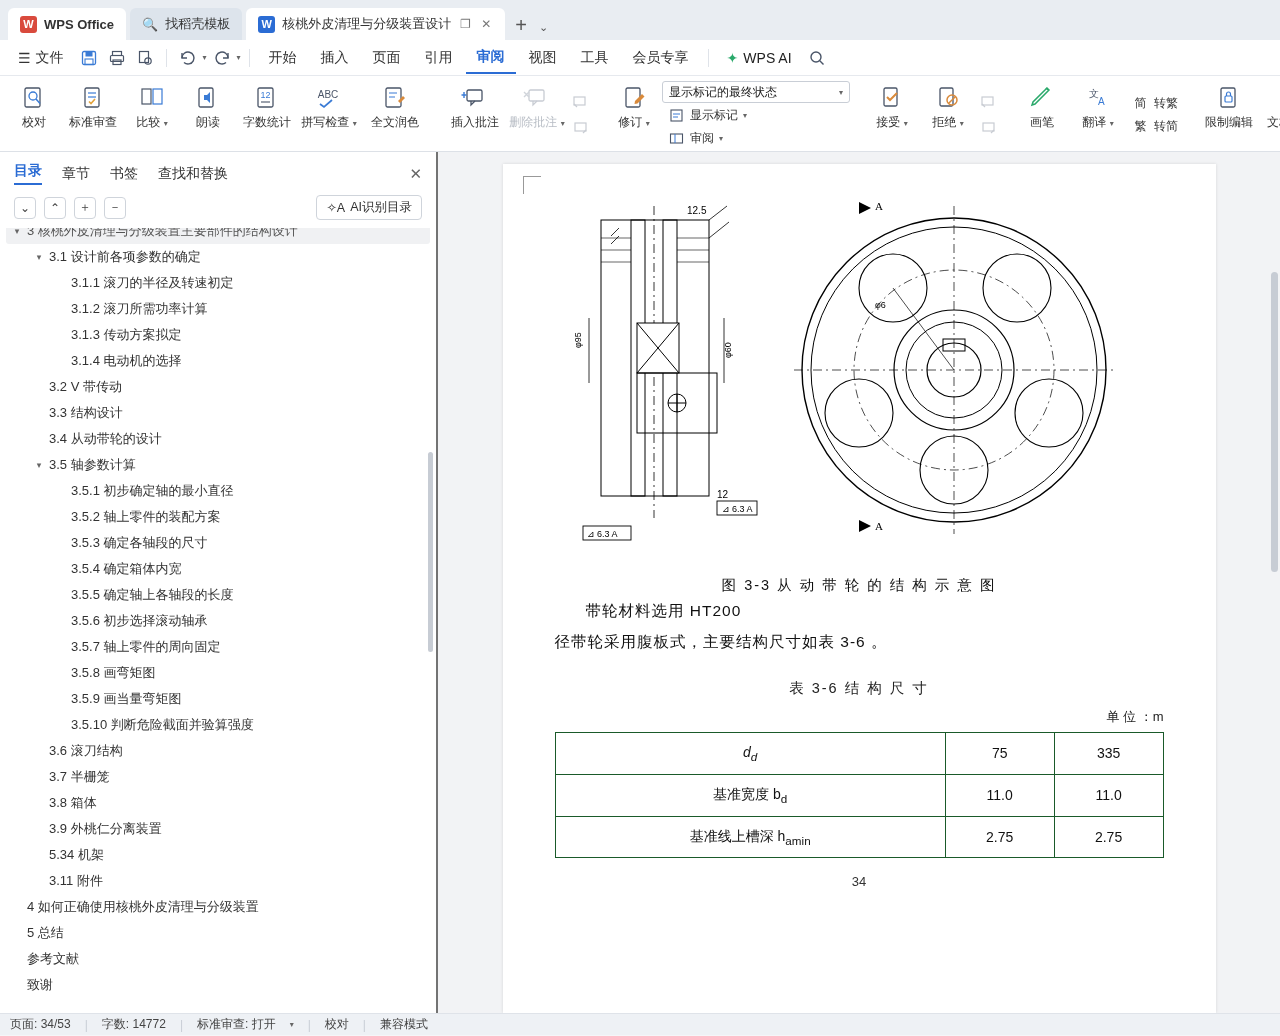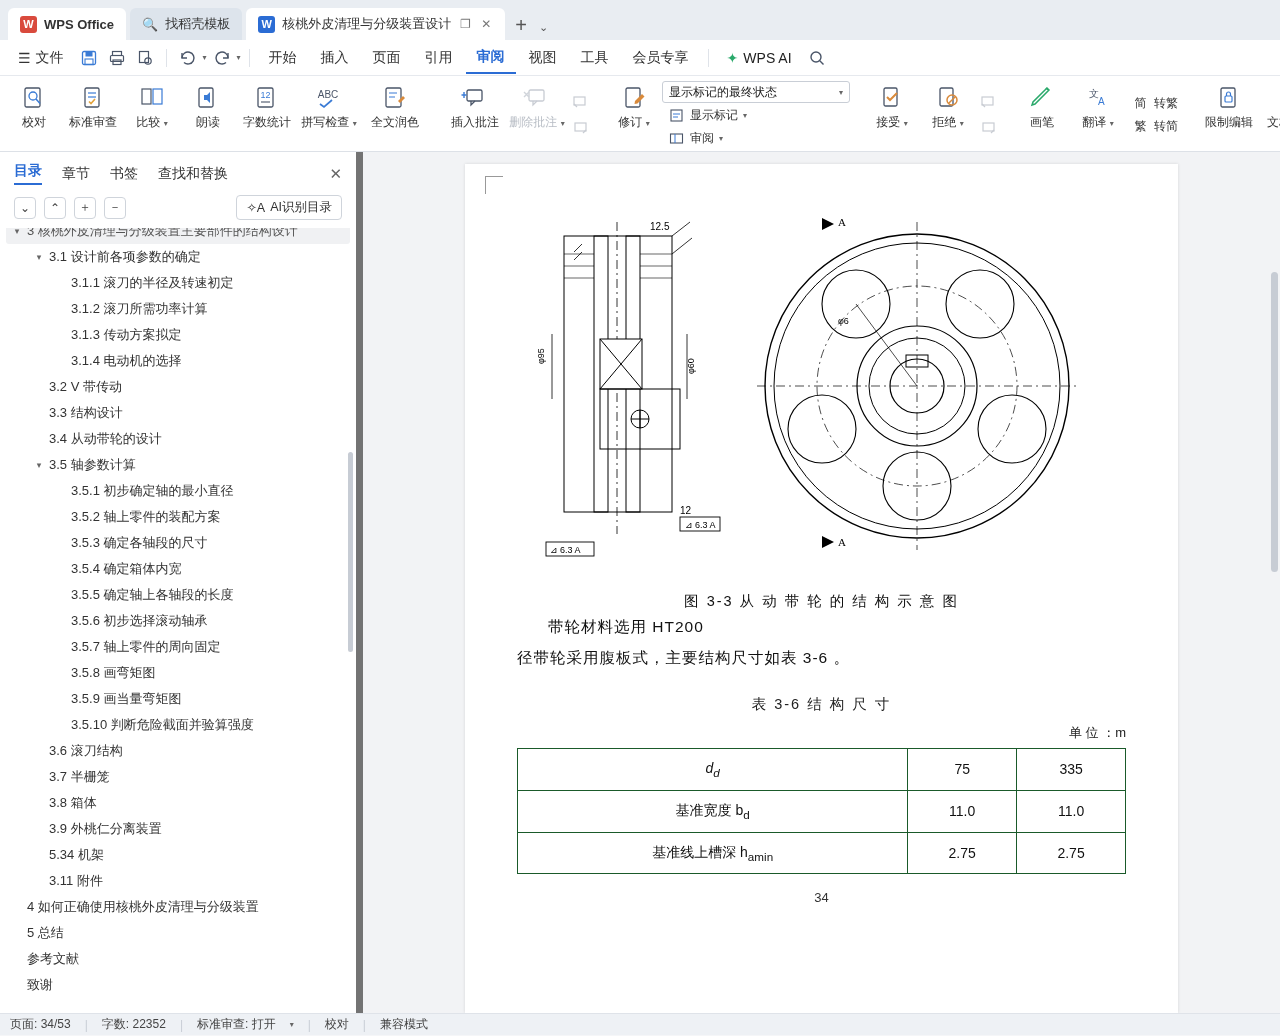--- a/index.html
+++ b/index.html
@@ -126,21 +126,21 @@
     width: 24px; height: 24px; display: flex; align-items: center; justify-content: center;
     color: #4a5568;
   }
   .minibtn.dis { color: #c2c7d0; }
 
   
   .body { display: flex; height: calc(1036px - 40px - 36px - 77px - 22px); }
 
   
   .sidebar {
-    width: 363px; background: #ffffff; border-right: 7px solid #737373;
+    width: 438px; background: #ffffff; border-right: 2px solid #737373;
     display: flex; flex-direction: column; position: relative;
   }
   .side-tabs {
     display: flex; align-items: center; gap: 20px;
     padding: 10px 14px 6px 14px; font-size: 14px; color: #333;
   }
   .side-tabs .st.sel { color: #2b6cd4; font-weight: bold; border-bottom: 2px solid #2b6cd4; padding-bottom: 3px; }
   .side-close { margin-left: auto; color: #666; font-size: 15px; }
   .side-tools {
     display: flex; align-items: center; gap: 8px; padding: 4px 14px 8px 14px;
@@ -178,21 +178,21 @@
   .page {
     width: 713px; background: #fff; margin-top: 12px;
     position: relative; box-shadow: 0 0 3px rgba(0,0,0,.12);
     padding: 28px 52px 10px 52px;
   }
   .corner-mark {
     position: absolute; left: 20px; top: 12px; width: 18px; height: 18px;
     border-left: 1px solid #999; border-top: 1px solid #999;
   }
   .fig {
-    width: 100%; display: flex; justify-content: center; margin-top: 22px;
+    width: 100%; display: flex; justify-content: center; margin-top: 6px;
   }
   .figcap {
     text-align: center; font-size: 14.5px; color: #111; margin-top: 18px; letter-spacing: 2px;
   }
   .ptext { font-size: 15.5px; line-height: 2.0; color: #111; letter-spacing: 1px; }
   .ptext .ind { display: inline-block; width: 2em; }
   .tabcap { text-align: center; font-size: 14.5px; margin-top: 22px; letter-spacing: 2px; }
   .unit { text-align: right; font-size: 13px; margin-top: 10px; padding-right: 0px; }
   table.dt {
     width: 100%; border-collapse: collapse; margin-top: 6px; font-size: 14px;
@@ -814,21 +814,21 @@
     </div>
     <div class="doc-vscroll">
         <i></i>
       </div>
   </div>
 </div>
 
 <div class="statusbar">
   <span>页面: 34/53</span>
   <span class="sp">|</span>
-  <span>字数: 22352</span>
+  <span>字数: 14772</span>
   <span class="sp">|</span>
   <span>标准审查: 打开</span>
   <span class="caret">▾</span>
   <span class="sp">|</span>
   <span>校对</span>
   <span class="sp">|</span>
   <span>兼容模式</span>
 </div>
 
 </body></html>

